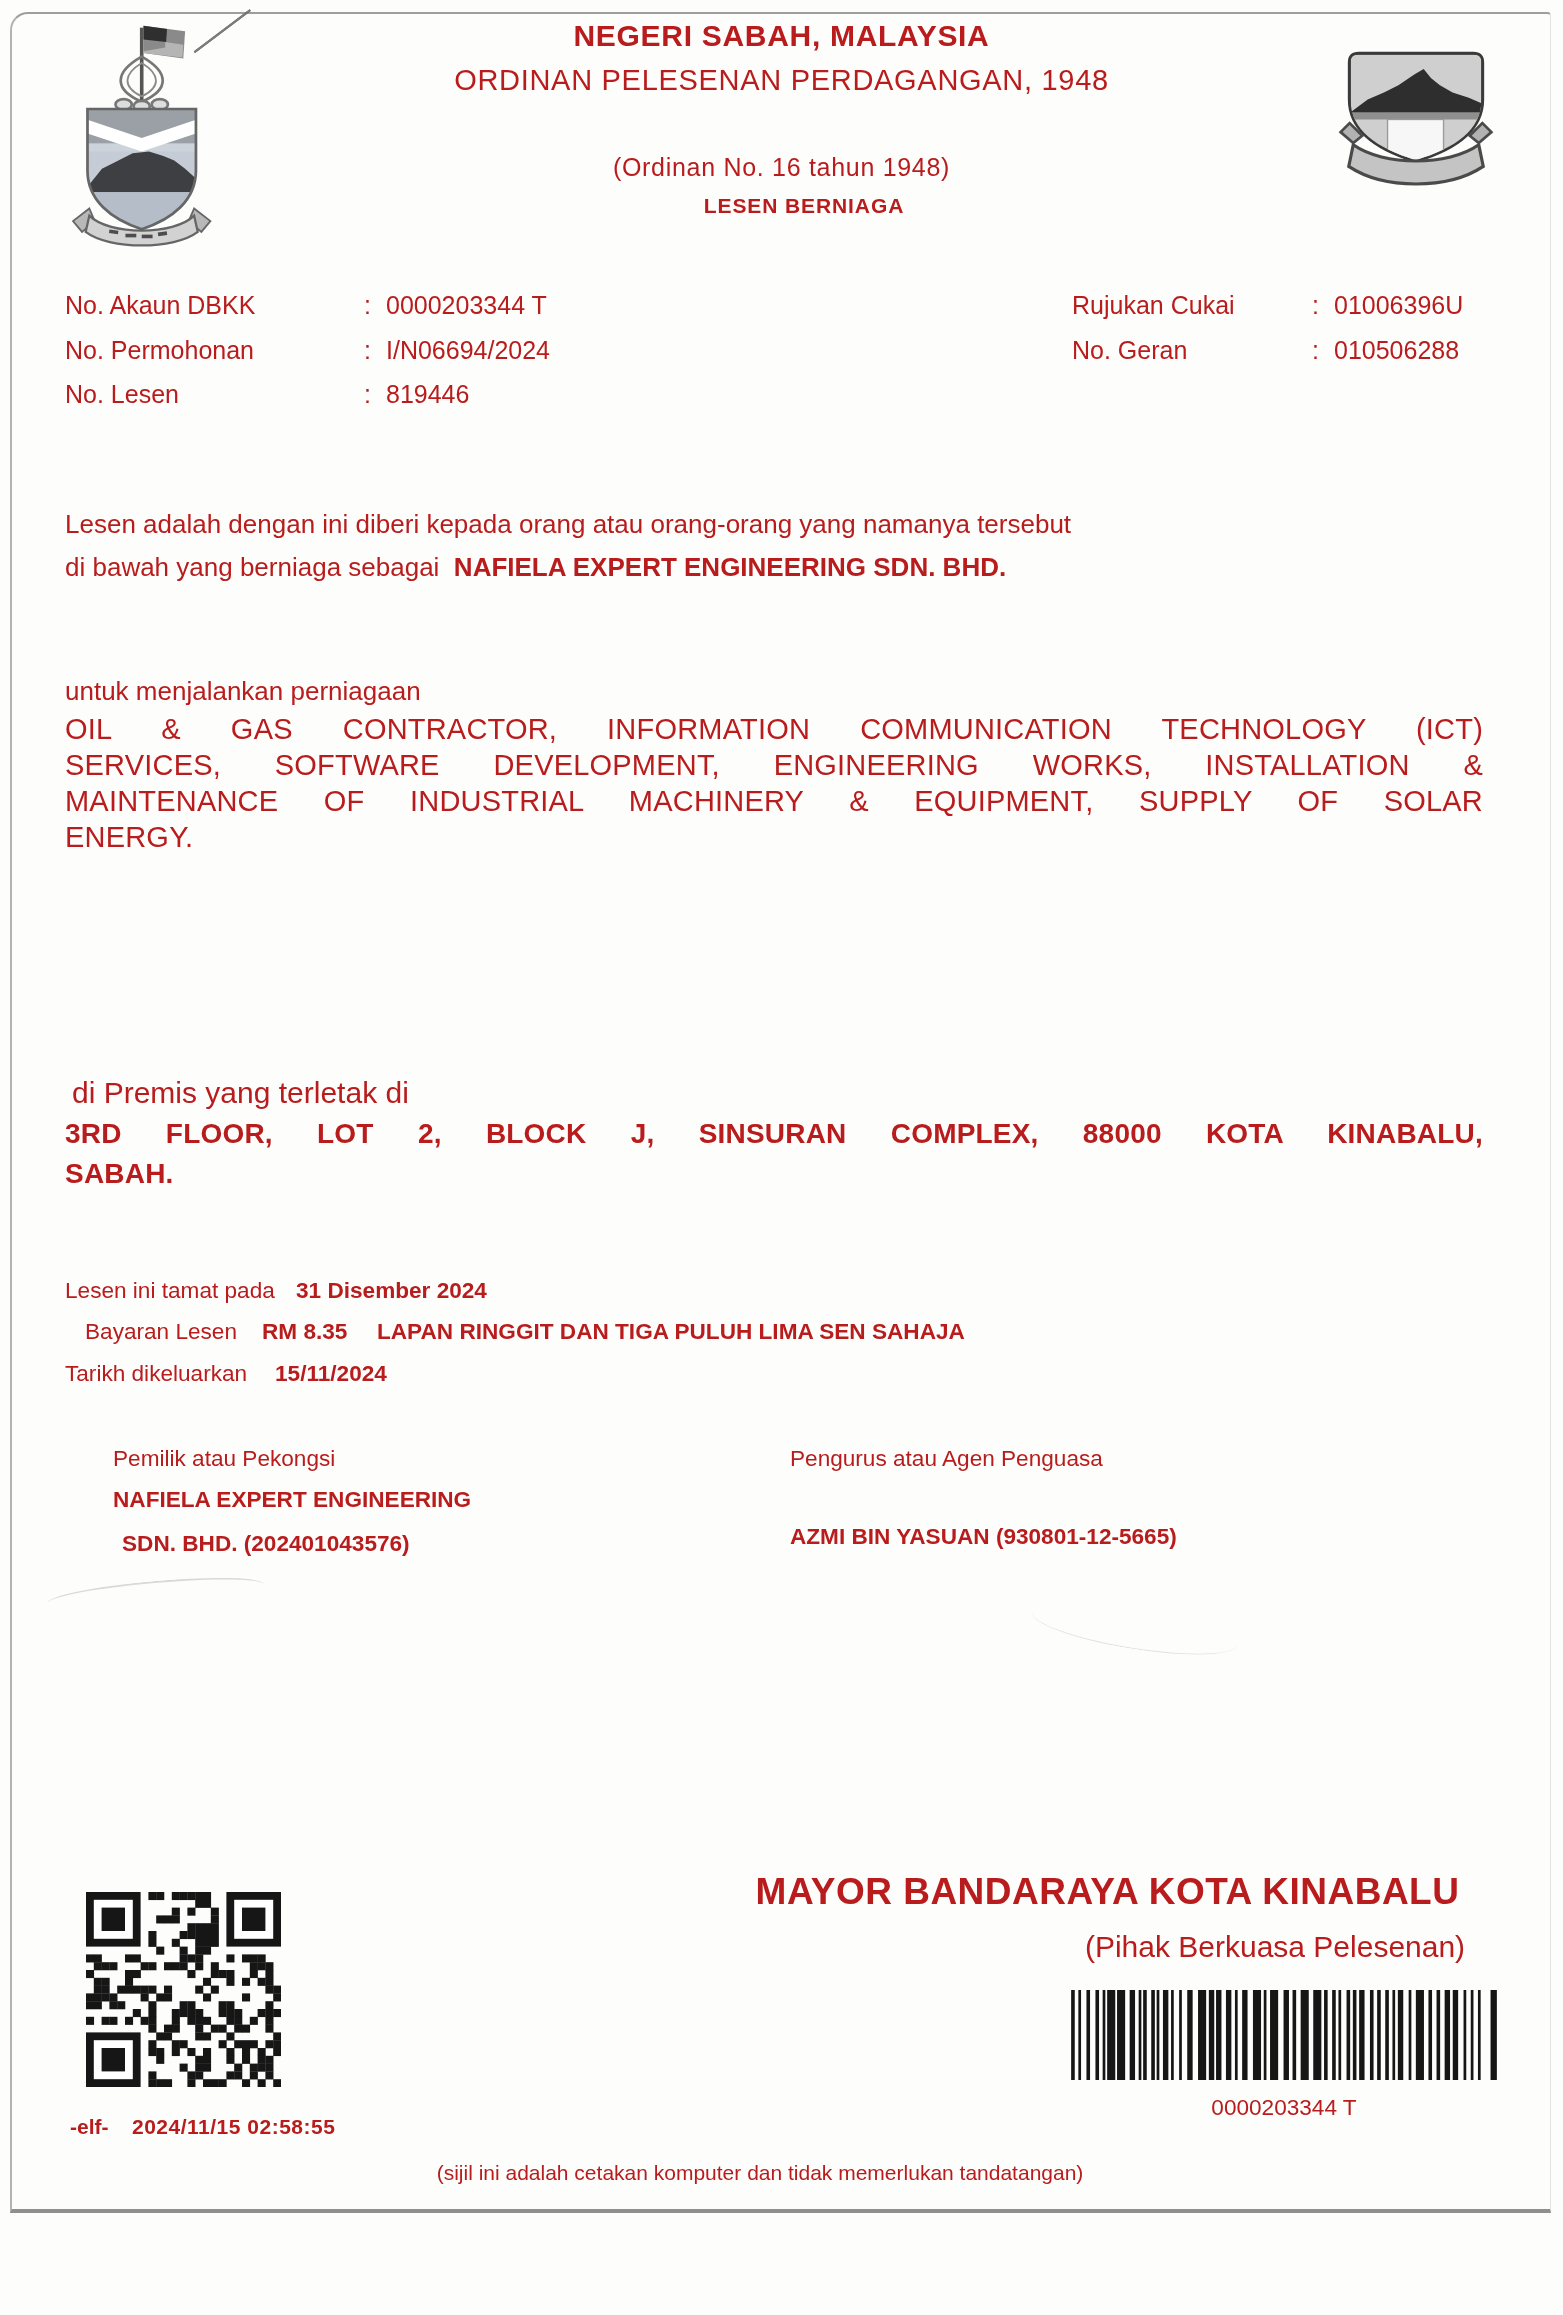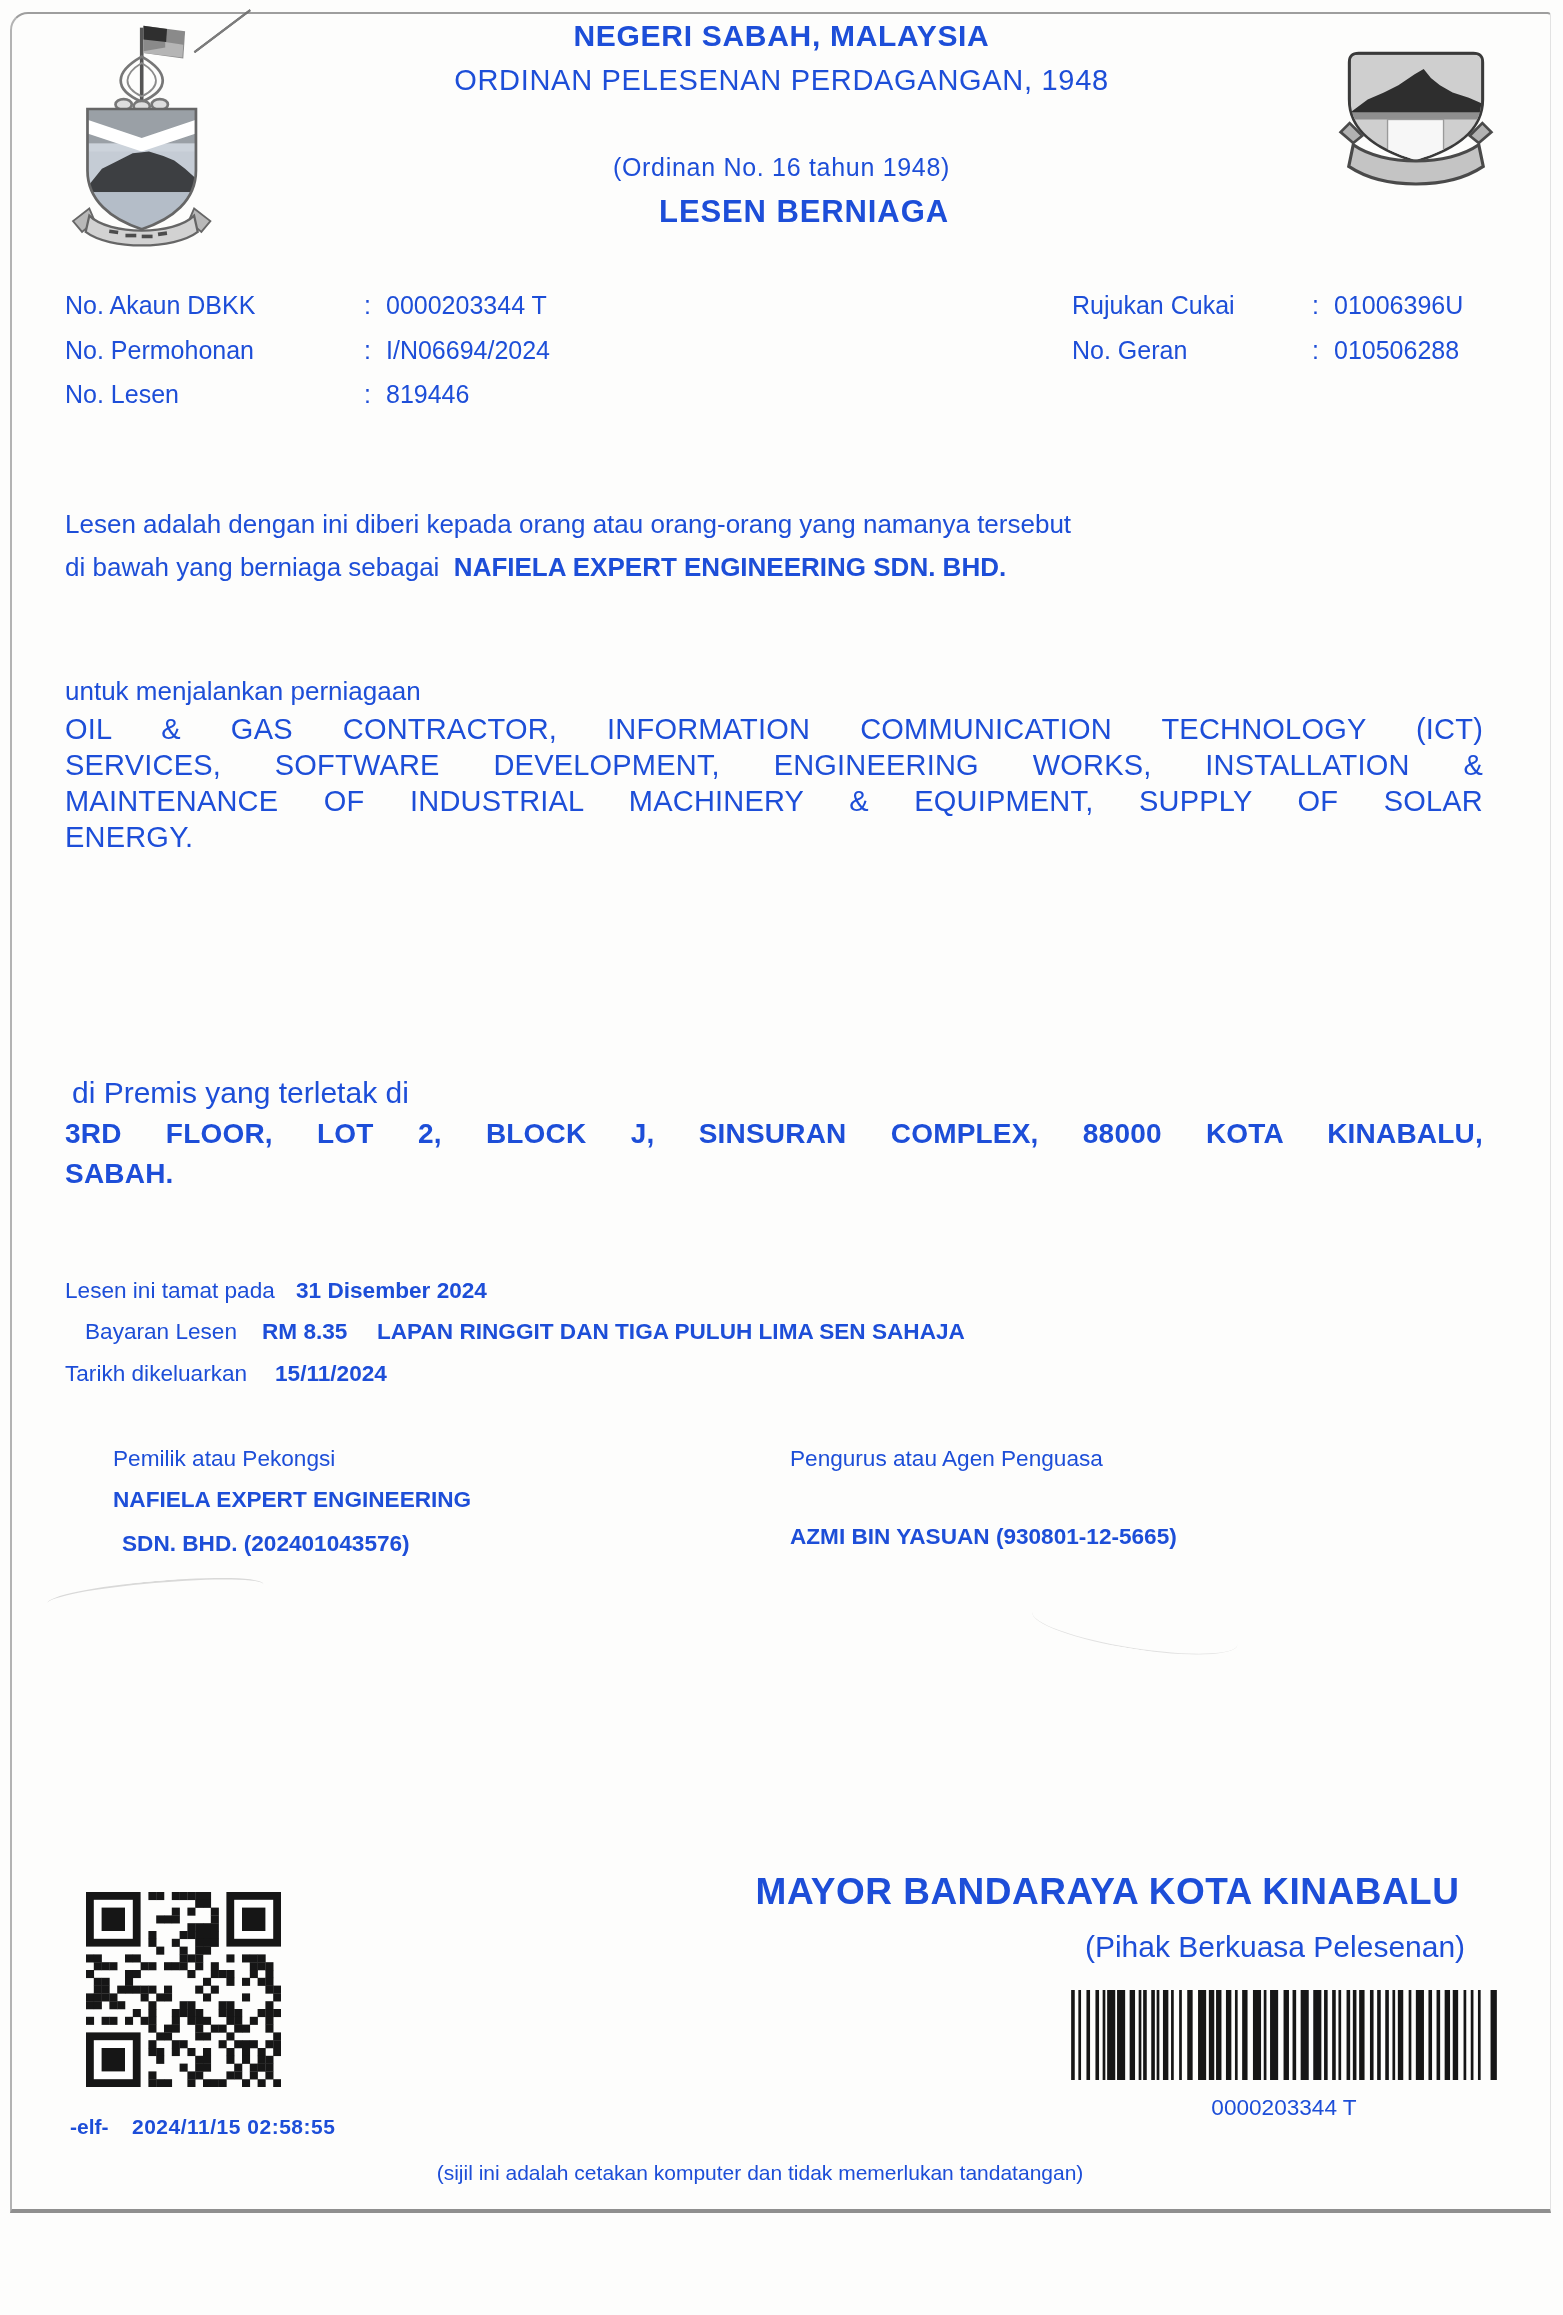--- a/index.html
+++ b/index.html
@@ -1,36 +1,36 @@
 <!DOCTYPE html>
 <html style="font-size:14.5px"><head>
 <meta charset="utf-8">
 <style>
   html,body { margin:0; padding:0; background:#ffffff; }
   .page {
     position:relative; width:1563px; height:2316px;
     background:#fdfdfc; overflow:hidden;
-    font-family:"Liberation Sans", sans-serif; color:#1d4ed8;
+    font-family:"Liberation Sans", sans-serif; color:#b91c1c;
   }
   .scan-edge {
     position:absolute; left:10px; top:11.8px; width:1538px; height:2195px;
     border-top:2.7px solid #9e9e9e; border-left:2.7px solid #b3b3b3;
     border-bottom:4.5px solid #8f8f8f; border-right:0.9px solid #e2e2e2;
     border-radius:18px 3.6px 0 0; pointer-events:none;
   }
   .abs { position:absolute; }
   .nowrap { white-space:nowrap;margin-left:48px; }
   .b { font-weight:bold; }
 
   
   .hdr { left:0; right:0; text-align:center; letter-spacing:0.7px; }
   .hdr-state    { top:19px;  font-size:30px; font-weight:bold; }
   .hdr-ord      { top:64px;  font-size:29px; }
   .hdr-ordnote  { top:109px; font-size:25px;margin-top:44px; }
-  .hdr-license  { top:194px; font-size:31px; font-weight:bold; letter-spacing:0.9px;padding-left:45px; }
+  .hdr-license  { top:194px; font-size:21px; font-weight:bold; letter-spacing:0.9px;padding-left:45px; }
 
   
   .info-row { position:absolute; font-size:25px; white-space:nowrap; }
   .info-row .lbl { display:inline-block; }
   .info-left .lbl  { width:299px; }
   .info-right .lbl { width:240px; }
   .info-row .col { display:inline-block; width:22px; }
 
   
   .grant { left:65px; top:503px; width:1411px; font-size:26px; line-height:43px; }

